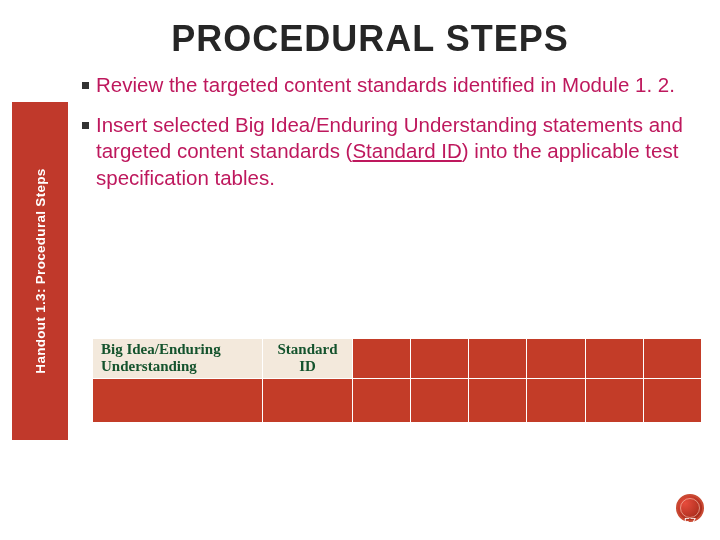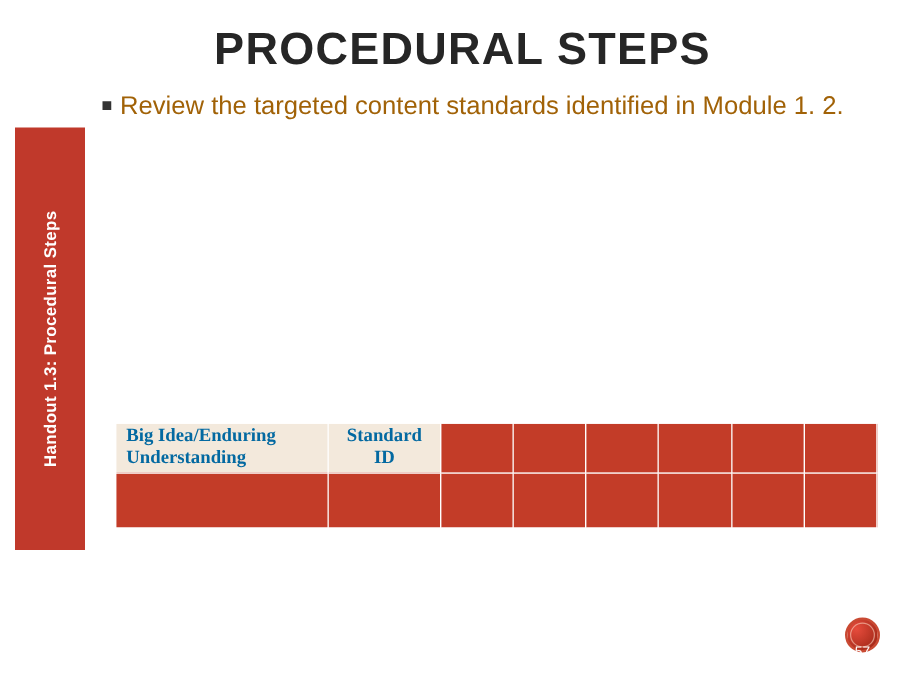--- a/index.html
+++ b/index.html
@@ -5,28 +5,28 @@
   * { box-sizing: border-box; margin: 0; padding: 0; }
   html, body { width: 720px; height: 540px; font-family: Arial, Helvetica, sans-serif; background: #fff; }
   .slide { position: relative; width: 720px; height: 540px; padding-left: 20px; }
 
   .title { font-size: 36px; font-weight: 700; letter-spacing: 1px; color: #262626; text-align: center; padding-top: 18px; }
 
   .sidebar { position: absolute; left: 12px; top: 102px; width: 56px; height: 338px; background: #c0392b; }
   .sidebar-text { position: absolute; left: 50%; top: 50%; transform: translate(-50%, -50%) rotate(-90deg); transform-origin: center; white-space: nowrap; color: #fff; font-size: 13.5px; font-weight: 700; letter-spacing: 0.3px; }
 
   .content { position: absolute; left: 82px; top: 72px; right: 24px; }
-  .bullet { font-size: 20.5px; line-height: 1.28; color: #a16207; margin-bottom: 14px; padding-left: 14px; text-indent: -14px; }
+  .bullet { font-size: 20.5px; line-height: 1.28; color: #be185d; margin-bottom: 14px; padding-left: 14px; text-indent: -14px; }
   .bullet .mark { display: inline-block; width: 7px; height: 7px; background: #333; margin-right: 7px; vertical-align: 3px; }
   .u { text-decoration: underline; }
 
   .spec-table { position: absolute; left: 92px; top: 338px; width: 610px; border-collapse: collapse; }
   .spec-table tr { height: 34px; }
   .spec-table td, .spec-table th { border: 1px solid #fff; background: #c33c28; }
-  .spec-table th { background: #f3e9dc; font-family: "Times New Roman", Times, serif; font-weight: 700; font-size: 15px; color: #0369a1; padding: 2px 8px; line-height: 1.15; border: 1px solid #fff; }
+  .spec-table th { background: #f3e9dc; font-family: "Times New Roman", Times, serif; font-weight: 700; font-size: 15px; color: #14532d; padding: 2px 8px; line-height: 1.15; border: 1px solid #fff; }
   .spec-table th.h1 { text-align: left; width: 170px; }
   .spec-table th.h2 { text-align: center; width: 90px; }
   .spec-table td.body1 { width: 170px; height: 44px; }
   .spec-table td.body2 { width: 90px; }
   .rest { min-width: 58px; }
 
   .footer-left { position: absolute; left: 84px; bottom: 24px; font-size: 10px; color: #333; }
 
   .page-badge { position: absolute; right: 16px; bottom: 18px; width: 28px; height: 28px; border-radius: 50%; background: radial-gradient(circle at 30% 30%, #e74c3c, #a52a1a 80%); border: 2px solid #c94a33; display: flex; align-items: center; justify-content: center; }
   .page-badge span { color: #fff; font-size: 11px; font-weight: 400; margin-top: 28px; }
@@ -39,20 +39,23 @@
 
   <div class="title">PROCEDURAL STEPS</div>
 
   <div class="sidebar">
     <div class="sidebar-text">Handout 1.3:  Procedural Steps</div>
   </div>
 
   <div class="content">
     <div class="bullet">
       <span class="mark"></span><span>Review the targeted content standards identified in Module 1. 2.</span>
+    </div>
+    <div class="bullet">
+      <span class="mark"></span><span>Insert selected Big Idea/Enduring Understanding statements and targeted content standards (</span><span class="u">Standard ID</span><span>) into the applicable test specification tables.</span>
     </div>
   </div>
 
   <table class="spec-table">
     <tbody>
         <tr>
       <th class="h1">Big Idea/Enduring Understanding</th>
       <th class="h2">Standard ID</th>
       <td class="rest"></td>
       <td class="rest"></td>

